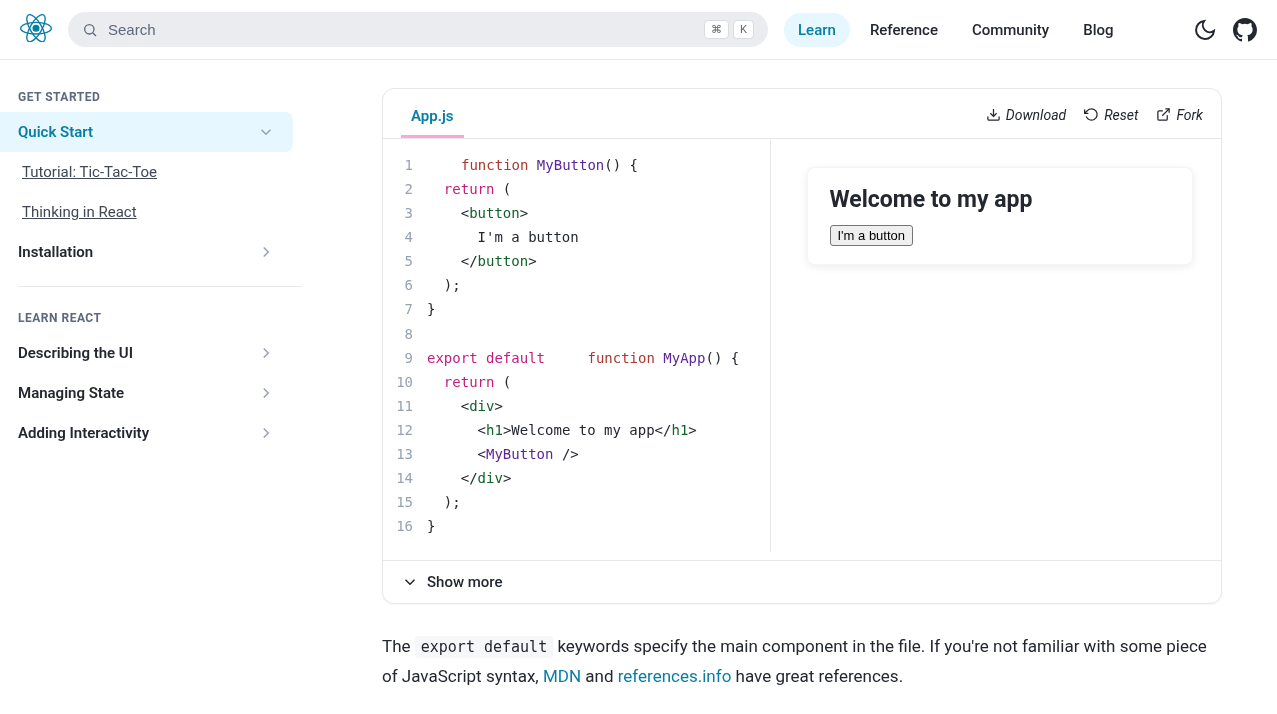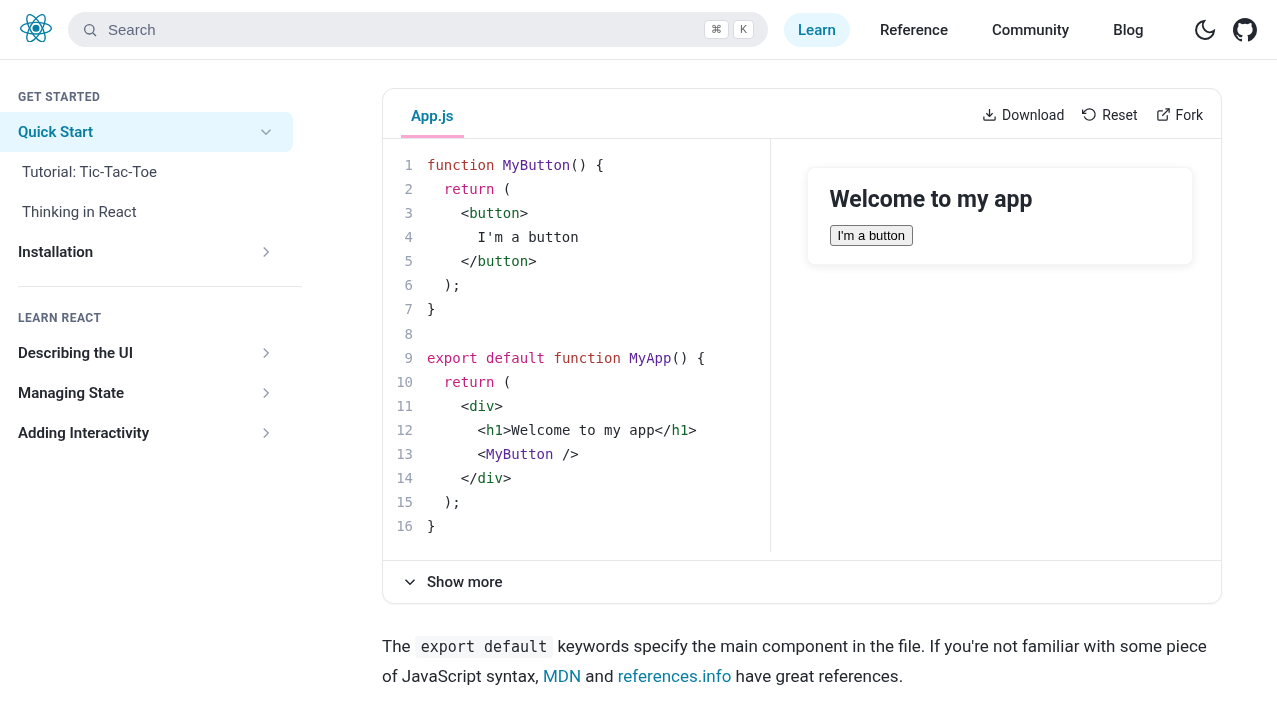--- a/index.html
+++ b/index.html
@@ -6,55 +6,55 @@
 body { font-family: -apple-system, BlinkMacSystemFont, "Segoe UI", Roboto, sans-serif; color: #23272f; background: #fff; }
 
 
 .header { display: flex; align-items: center; padding: 12px 20px; border-bottom: 1px solid #e5e7eb; gap: 16px; }
 .logo { width: 32px; height: 32px; color: #087ea4; flex-shrink: 0; }
 .search-box { flex: 1; display: flex; align-items: center; background: #ebecf0; border-radius: 999px; padding: 8px 14px; gap: 10px; max-width: 700px; }
 .search-box input { border: none; background: transparent; outline: none; font-size: 15px; color: #5e687e; flex: 1; }
 .search-box input::placeholder { color: #5e687e; }
 .kbd-hints { display: flex; gap: 4px; }
 .kbd { background: #fff; border-radius: 4px; padding: 2px 6px; font-size: 11px; color: #666; border: 1px solid #d9dbe1; }
-.nav-links { display: flex; gap: 16px; align-items: center; justify-content: flex-end; }
+.nav-links { display: flex; gap: 6px; align-items: center; justify-content: flex-end; }
 .nav-link { padding: 8px 14px; border-radius: 999px; font-size: 15px; font-weight: 500; color: #23272f; text-decoration: none; }
 .nav-link.active { background: #e6f7ff; color: #087ea4; }
 .header-icons { display: flex; gap: 16px; margin-left: auto; align-items: center; }
 .header-icon { width: 24px; height: 24px; color: #23272f; }
 
 
 .page { display: flex; gap: 22px; }
 
 
 .sidebar { width: 320px; padding: 20px 0; flex-shrink: 0; }
 .sidebar-section-title { font-size: 12px; font-weight: 700; color: #5e687e; letter-spacing: 0.5px; padding: 10px 18px 8px; }
 .sidebar-item { display: flex; align-items: center; justify-content: space-between; padding: 11px 18px; font-size: 15px; font-weight: 600; color: #23272f; cursor: pointer; border-radius: 0 8px 8px 0; margin-right: 27px; }
 .sidebar-item.active { background: #e6f7ff; color: #087ea4; }
 .sidebar-item .chev { width: 18px; height: 18px; color: #98a1b3; }
-.sidebar-subitem { padding: 11px 18px 11px 22px; font-size: 15px; font-weight: 400; color: #404756; cursor: pointer; }
+.sidebar-subitem { padding: 11px 18px 11px 22px; font-size: 15px; font-weight: 400; color: #404756; cursor: pointer; text-decoration: underline; }
 .sidebar-divider { border: none; border-top: 1px solid #e5e7eb; margin: 14px 18px; }
 
 
 .main { flex: 1; padding: 28px 40px; max-width: 920px; }
 
 
 .playground { border: 1px solid #e5e7eb; border-radius: 12px; overflow: hidden; background: #fff; box-shadow: 0 1px 2px rgba(0,0,0,0.04); }
 .pg-header { display: flex; align-items: center; padding: 10px 18px 0; border-bottom: 1px solid #e5e7eb; }
 .pg-tab { padding: 8px 10px 10px; font-size: 15px; font-weight: 600; color: #087ea4; border-bottom: 3px solid #f9a8d4; }
-.pg-actions { margin-left: auto; display: flex; gap: 18px; align-items: center; padding-bottom: 8px; }
+.pg-actions { margin-left: auto; display: flex; gap: 18px; align-items: center; padding-bottom: 8px; font-style: italic; }
 .pg-action { display: flex; align-items: center; gap: 5px; font-size: 14px; color: #23272f; cursor: pointer; }
 .pg-action svg { width: 15px; height: 15px; }
 .pg-body { display: flex; }
 .pg-code { flex: 1; border-right: 1px solid #e5e7eb; padding: 14px 0; font-family: "SFMono-Regular", Consolas, monospace; font-size: 14px; line-height: 1.72; }
 .code-line { display: flex; }
 .line-num { width: 44px; text-align: right; padding-right: 14px; color: #98a1b3; user-select: none; flex-shrink: 0; }
 .line-content { white-space: pre; }
 .tok-kw { color: #c41d7f; }
-.tok-kw2 { color: #aa3731; }
+.tok-kw2 { color: #aa3731; margin-left: 34px; }
 .tok-fn { color: #5c2699; }
 .tok-tag { color: #116329; }
 .pg-preview { flex: 1; padding: 28px; background: #fff; margin-left: 8px; }
 .preview-card { background: #fff; border-radius: 8px; padding: 18px 22px; box-shadow: 0 2px 8px rgba(0,0,0,0.08); border: 1px solid rgba(0,0,0,0.04); }
 .preview-card h1 { font-size: 23px; font-weight: 700; margin-bottom: 12px; }
 .preview-btn { background: #efefef; border: 1px solid #767676; padding: 2px 7px; font-size: 13px; border-radius: 3px; cursor: pointer; }
 .pg-footer { padding: 12px 18px; border-top: 1px solid #e5e7eb; display: flex; align-items: center; gap: 8px; font-size: 15px; font-weight: 500; cursor: pointer; margin-top: 8px; }
 .pg-footer svg { width: 18px; height: 18px; }
 
 

